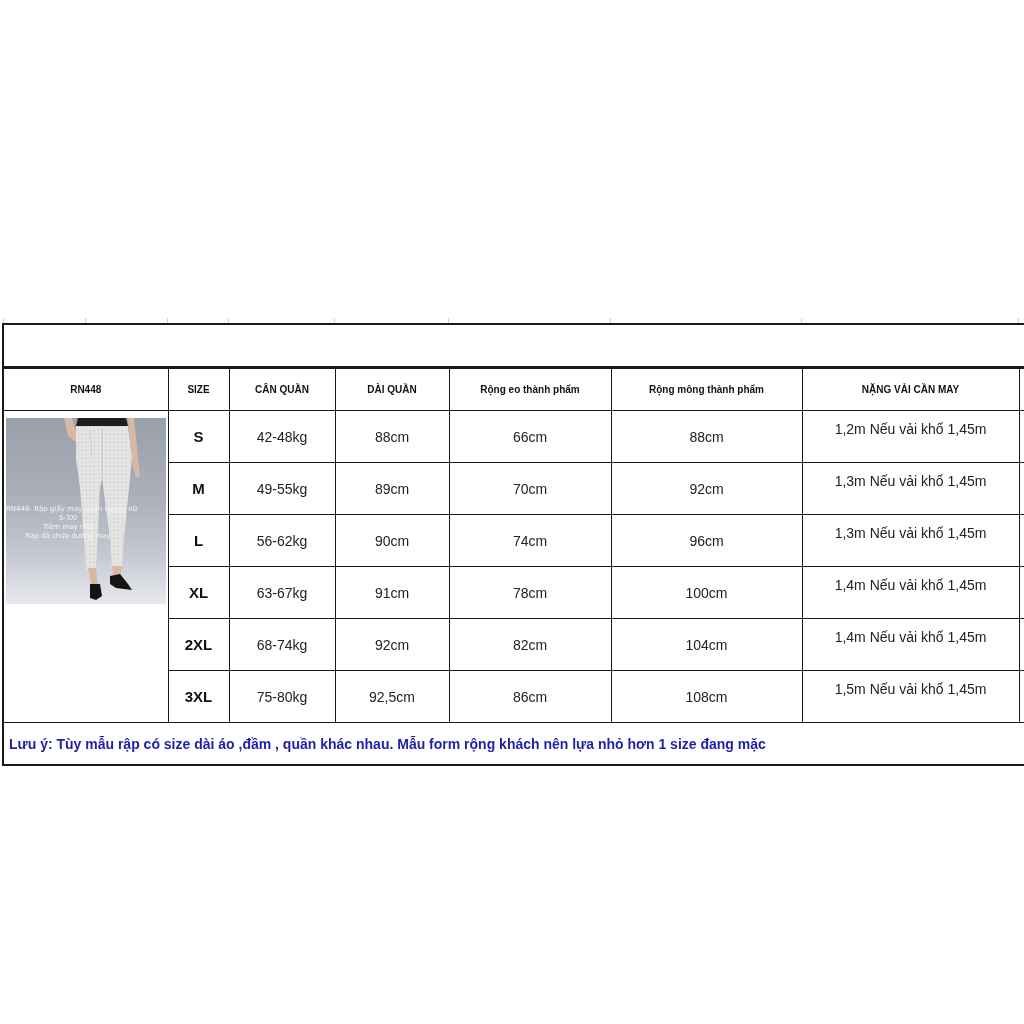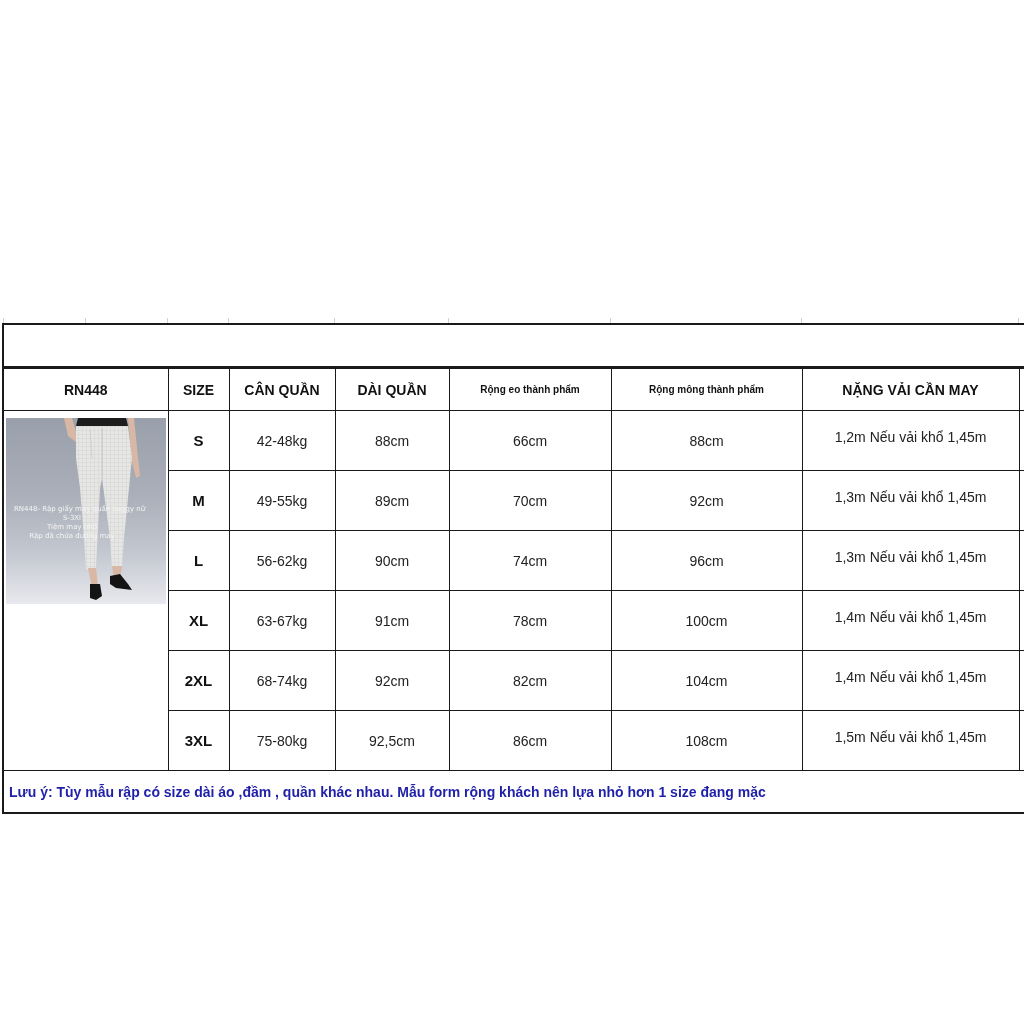--- a/index.html
+++ b/index.html
@@ -53,37 +53,37 @@
       padding: 0;
       font-size: 14px;
       font-weight: normal;
       color: #222;
       overflow: hidden;
       white-space: nowrap;
     }
     table.size-table th {
       height: 41px;
       font-weight: bold;
-      font-size: 14px;
+      font-size: 10px;
       color: #111;
     }
     table.size-table th.mixed {
       font-size: 10px;
     }
     table.size-table td {
       height: 41px;
     }
     table.size-table td.size-cell {
       font-weight: bold;
       font-size: 15px;
       color: #111;
     }
     table.size-table td.fabric-cell {
       vertical-align: top;
-      padding-top: 18px;
+      padding-top: 10px;
     }
     table.size-table td.image-cell {
       border-left: none;
       vertical-align: top;
       padding: 0;
       position: relative;
     }
     .product-photo {
       position: absolute;
       left: 2px;
@@ -102,21 +102,21 @@
       position: absolute;
       left: 0;
       top: 87px;
       width: 124px;
       text-align: center;
       font-size: 7px;
       line-height: 9px;
       color: #f4f4f4;
       font-family: "DejaVu Sans", sans-serif;
     }
-    .photo-caption div { white-space: nowrap; padding-left: 8px; }
+    .photo-caption div { white-space: nowrap; }
     td.note-cell {
       text-align: left !important;
       padding-left: 5px !important;
       color: #1f1fa8 !important;
       font-weight: bold !important;
       font-size: 14px !important;
       height: 41px;
     }
     td.edge-cell {
       border-right: none !important;

